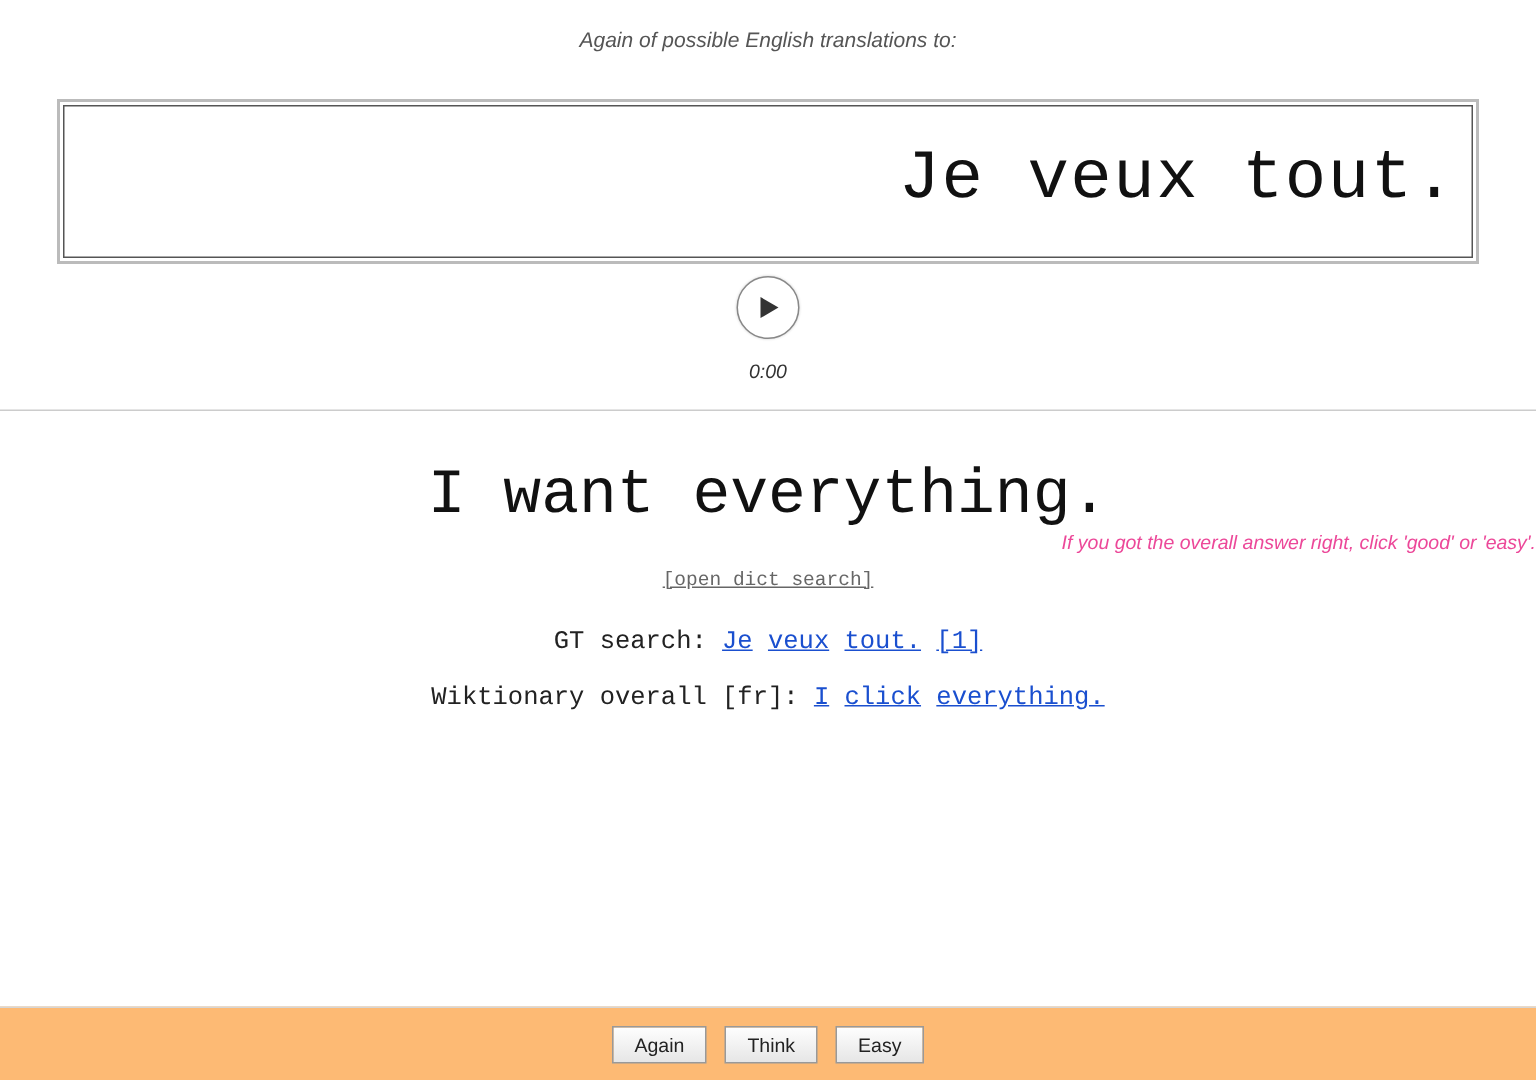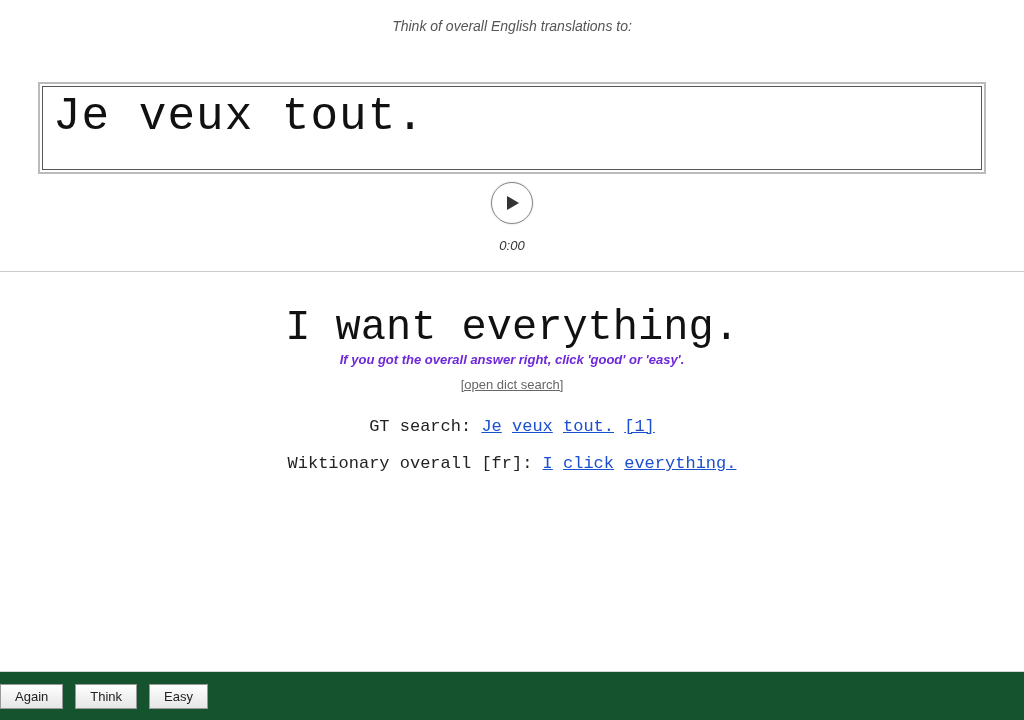--- a/index.html
+++ b/index.html
@@ -13,26 +13,26 @@
     overflow: hidden;
   }
   .prompt-hint {
     text-align: center;
     font-style: italic;
     color: #555;
     font-size: 14px;
     margin-top: 18px;
   }
   .question-box {
-    margin: 52px 42px 12px 42px;
+    margin: 36px 42px 12px 42px;
     border: 1px solid #555;
     outline: 2px solid #bbb;
     outline-offset: 2px;
-    padding: 4px 10px 26px 10px;
-    text-align: left;
+    padding: 22px 10px 26px 10px;
+    text-align: right;
   }
   .question-text {
     font-family: "Consolas", "Menlo", "Courier New", monospace;
     font-size: 46px;
     letter-spacing: 1px;
   }
   .play-row {
     text-align: center;
     margin-top: 8px;
   }
@@ -62,31 +62,31 @@
     border-top: 1px solid #ccc;
     margin: 0;
   }
   .answer-text {
     text-align: center;
     font-family: "Consolas", "Menlo", "Courier New", monospace;
     font-size: 42px;
     margin-top: 32px;
   }
   .sub-hint {
-    text-align: center;
+    text-align: right;
     font-style: italic;
     font-size: 13px;
-    color: #6d28d9;
+    color: #ec4899;
     margin-bottom: 10px;
-    font-weight: bold;
   }
   .dict-toggle {
     text-align: center;
     font-size: 13px;
     margin-bottom: 16px;
+    font-family: Liberation Mono, monospace;
   }
   .dict-toggle a {
     color: #666;
     text-decoration: underline;
     cursor: pointer;
   }
   .search-lines {
     text-align: center;
     font-family: "Consolas", "Menlo", "Courier New", monospace;
     font-size: 17px;
@@ -97,40 +97,40 @@
     color: #1a4fcf;
     text-decoration: underline;
     cursor: pointer;
   }
   .footer-bar {
     position: absolute;
     left: 0;
     right: 0;
     bottom: 0;
     height: 48px;
-    background: #14532d;
+    background: #fdba74;
     border-top: 1px solid #d6d6d6;
     display: flex;
     align-items: center;
-    justify-content: flex-start;
+    justify-content: center;
     gap: 12px;
   }
   .footer-bar button {
     font-size: 13px;
     padding: 4px 14px;
     border: 1px solid #999;
     background: linear-gradient(#fefefe, #e6e6e6);
     cursor: pointer;
     color: #222;
   }
 </style>
 </head>
 <body>
 
-<div class="prompt-hint">Think of overall English translations to:</div>
+<div class="prompt-hint">Again of possible English translations to:</div>
 
 <div class="question-box">
   <span class="question-text">Je veux tout.</span>
 </div>
 
 <div class="play-row">
   <span class="play-btn">
     <svg width="18" height="18" viewBox="0 0 18 18">
       <polygon points="4,2 16,9 4,16" fill="#333"></polygon>
     </svg>

